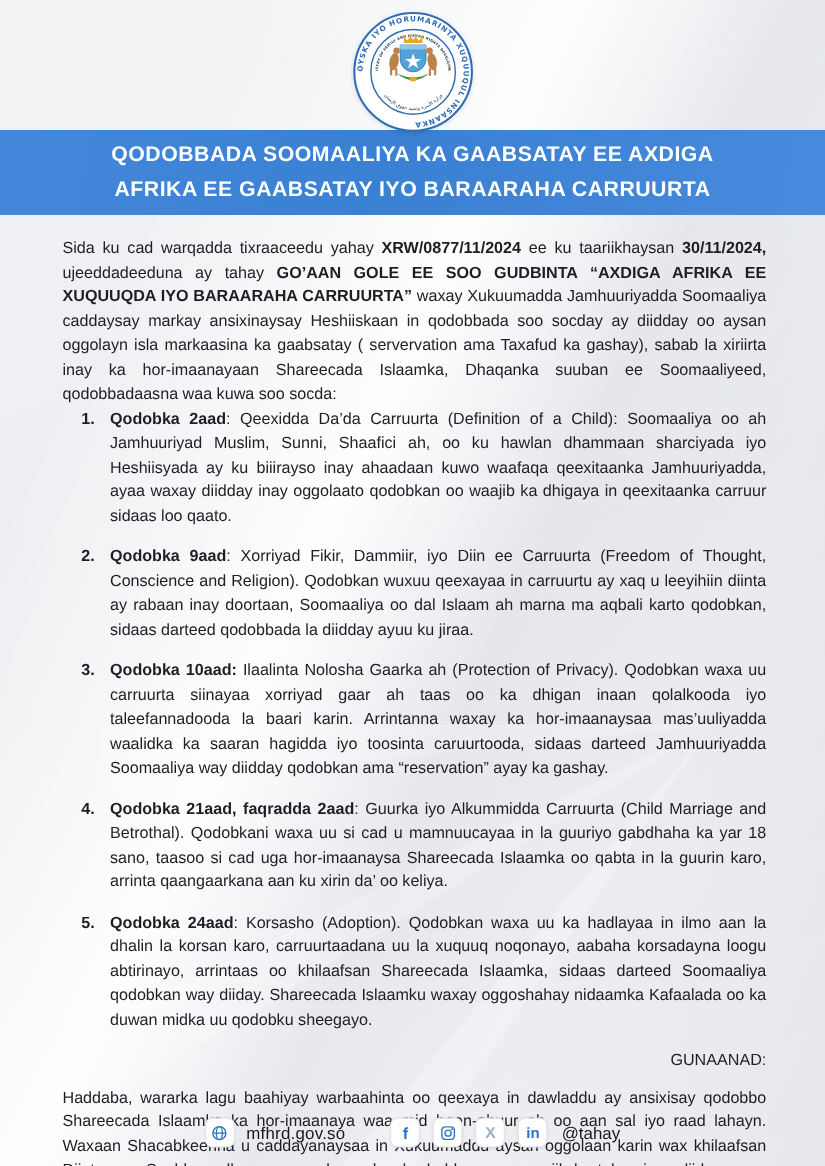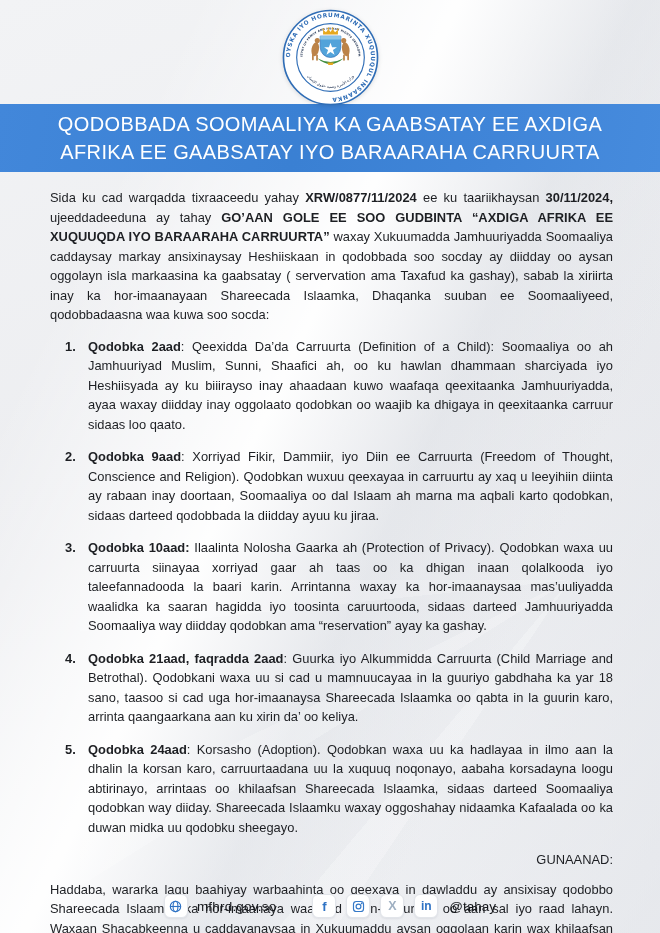--- a/index.html
+++ b/index.html
@@ -22,23 +22,23 @@
       rgba(255,255,255,0) 70deg 360deg);
     opacity:.5;
   }
   .header{position:relative;z-index:2;height:104px;display:flex;justify-content:center;align-items:flex-start;padding-top:8px}
   .seal{width:99px;height:99px;filter:drop-shadow(0 1px 2px rgba(0,0,0,.12))}
   .banner{
     position:relative;z-index:1;height:68px;
     background:linear-gradient(100deg,#4287da 0%,#3a80d3 45%,#4085d8 75%,#468bdd 100%);
     display:flex;flex-direction:column;justify-content:center;align-items:center;
   }
-  .banner .line{color:#ffffff;font-weight:400;font-size:20px;letter-spacing:.4px;line-height:28.5px;text-align:center;white-space:nowrap}
+  .banner .line{color:#ffffff;font-weight:700;font-size:17px;letter-spacing:.4px;line-height:28.5px;text-align:center;white-space:nowrap}
   .content{position:relative;z-index:1;padding:16px 47px 0 50px;font-size:12.9px;line-height:19.5px;text-align:justify}
-  .intro{margin-bottom:12px}
+  .intro{}
   .list{list-style:none}
   .item{position:relative;padding-left:38px;margin-bottom:13px}
   .item .num{position:absolute;left:15px;top:0;font-weight:700}
   .b{font-weight:700}
   .i{}
   .heading{margin:4px 0 10px;text-align:right}
   .concl{margin-bottom:13px}
   .footer{
     position:absolute;left:0;right:0;bottom:15px;z-index:2;
     display:flex;justify-content:center;align-items:center;gap:36px;

